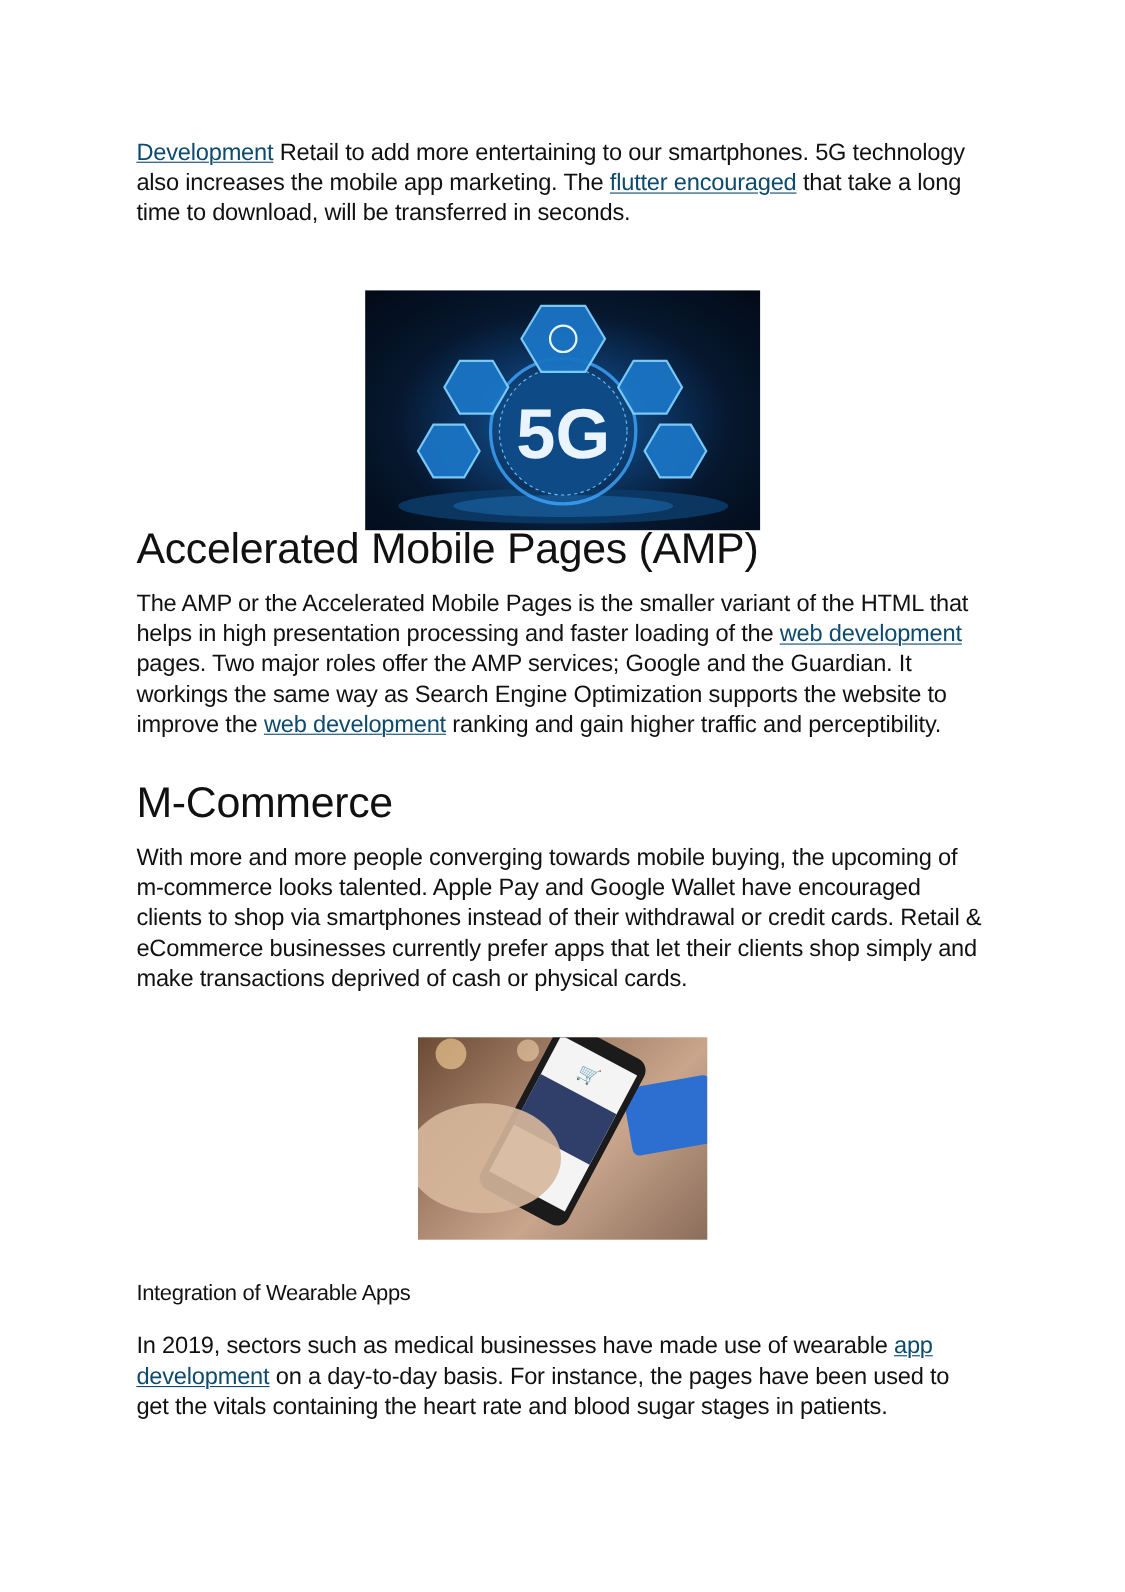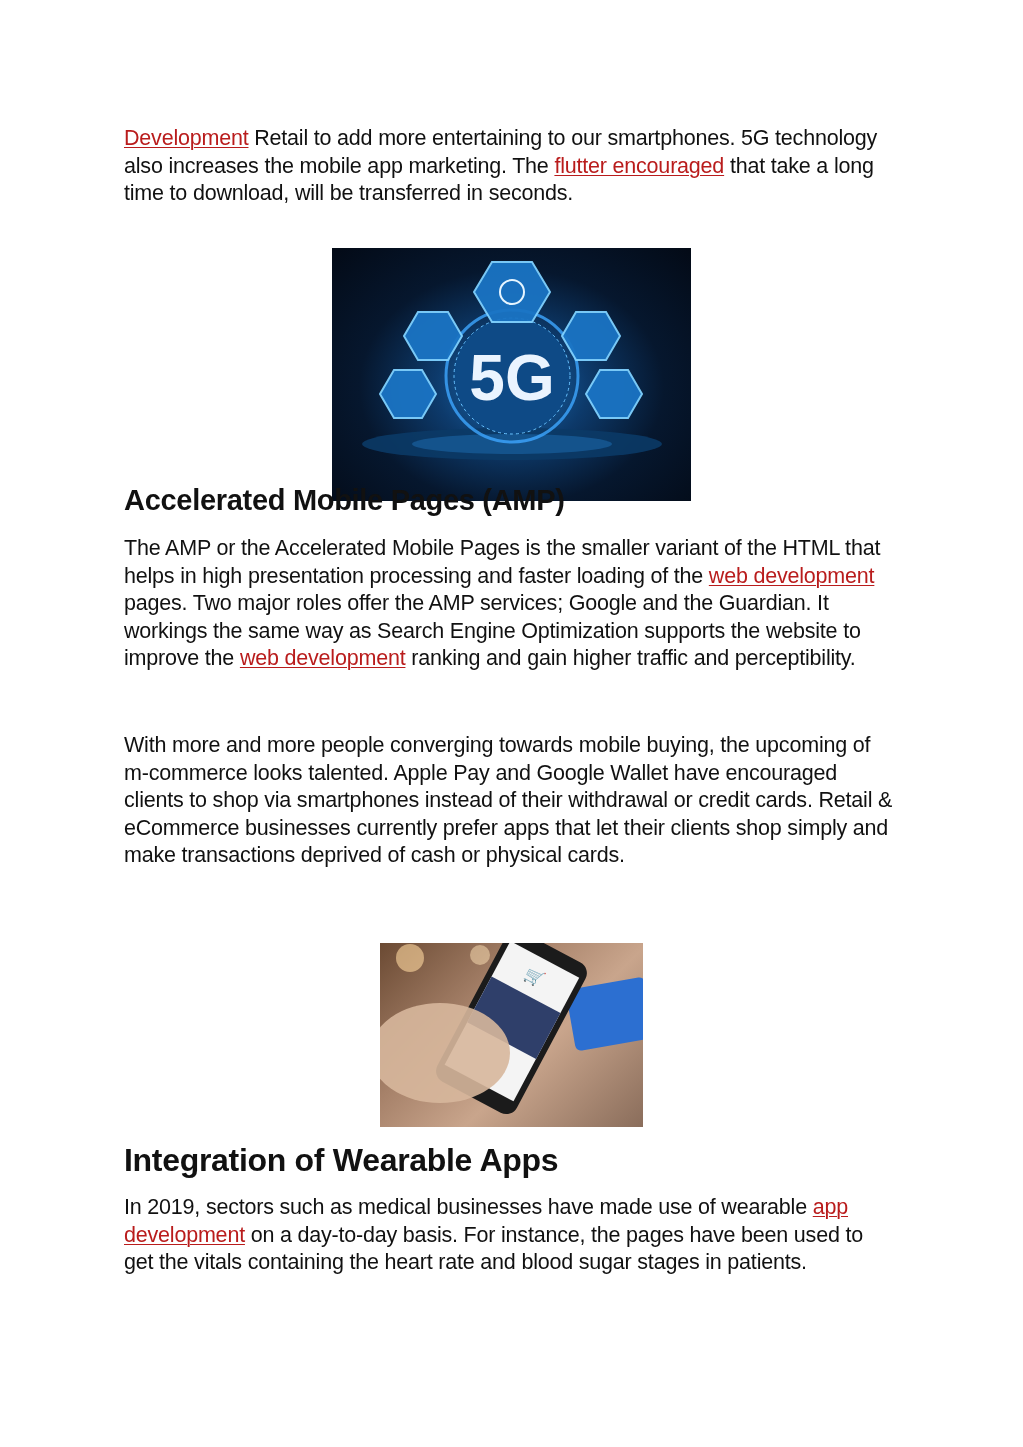--- a/index.html
+++ b/index.html
@@ -1,23 +1,23 @@
 <!DOCTYPE html>
 <html><head>
 <meta charset="utf-8">
 <style>
   html, body { margin: 0; padding: 0; background: #ffffff; }
   body { width: 1023px; height: 1447px; position: relative; overflow: hidden;
          font-family: "Liberation Sans", sans-serif; color: #111; }
   .col { position: absolute; left: 124px; width: 770px; }
   p { margin: 0; font-size: 21.5px; line-height: 27.6px; letter-spacing: -0.2px; }
-  a { color: #b91c1c; text-decoration: underline; text-decoration-thickness: 1px; text-underline-offset: 2px; }
-  h2 { margin: 0; font-weight: bold; font-size: 29px; line-height: 34px; letter-spacing: -0.3px; }
-  h2.bold { font-weight: bold; font-size: 32px; }
-  .img5g { position: absolute; left: 332px; top: 248px; width: 359px; height: 253px;
+  a { color: #0c4a6e; text-decoration: underline; text-decoration-thickness: 1px; text-underline-offset: 2px; }
+  h2 { margin: 0; font-weight: normal; font-size: 39px; line-height: 34px; letter-spacing: -0.3px; }
+  h2.bold { font-weight: normal; font-size: 20px; margin-top: 16px; }
+  .img5g { position: absolute; left: 332px; top: 264px; width: 359px; height: 218px;
            background: radial-gradient(ellipse at 50% 55%, #1c6fb8 0%, #0d3a6b 30%, #06172e 60%, #030a16 100%); overflow: hidden; }
   .imgphone { position: absolute; left: 380px; top: 943px; width: 263px; height: 184px;
               background: linear-gradient(135deg, #6b4a33 0%, #a7826a 35%, #c9a58c 60%, #8a6d5b 100%); overflow: hidden; }
 </style>
 </head>
 <body>
 
 <div class="col" style="top:125px;">
   <p><a href="#">Development</a><span> Retail to add more entertaining to our smartphones. 5G technology also increases the mobile app marketing. The </span><a href="#">flutter encouraged</a><span> that take a long time to download, will be transferred in seconds.</span></p>
 </div>
@@ -39,20 +39,21 @@
     <circle cx="180" cy="44" r="12" fill="none" stroke="#e6f5ff" stroke-width="2"></circle>
   </svg>
 </div>
 
 <div class="col" style="top:483px;">
   <h2>Accelerated Mobile Pages (AMP)</h2>
   <p style="margin-top:18px;"><span>The AMP or the Accelerated Mobile Pages is the smaller variant of the HTML that helps in high presentation processing and faster loading of the </span><a href="#">web development</a><span> pages. Two major roles offer the AMP services; Google and the Guardian. It workings the same way as Search Engine Optimization supports the website to improve the </span><a href="#">web development</a><span> ranking and gain higher traffic and perceptibility.</span></p>
 </div>
 
 <div class="col" style="top:714px;">
+  <h2>M-Commerce</h2>
   <p style="margin-top:18px;">With more and more people converging towards mobile buying, the upcoming of m-commerce looks talented. Apple Pay and Google Wallet have encouraged clients to shop via smartphones instead of their withdrawal or credit cards. Retail &amp; eCommerce businesses currently prefer apps that let their clients shop simply and make transactions deprived of cash or physical cards.</p>
 </div>
 
 <div class="imgphone">
   <svg width="263" height="184" viewBox="0 0 263 184">
     <circle cx="30" cy="15" r="14" fill="#ffd9a0" opacity="0.6"></circle>
     <circle cx="100" cy="12" r="10" fill="#ffe3b8" opacity="0.5"></circle>
     <rect x="190" y="40" width="80" height="62" rx="6" fill="#2c6fd1" transform="rotate(-10 230 70)"></rect>
     <g transform="rotate(28 120 90)">
       <rect x="80" y="-10" width="90" height="170" rx="12" fill="#1b1b1b"></rect>

